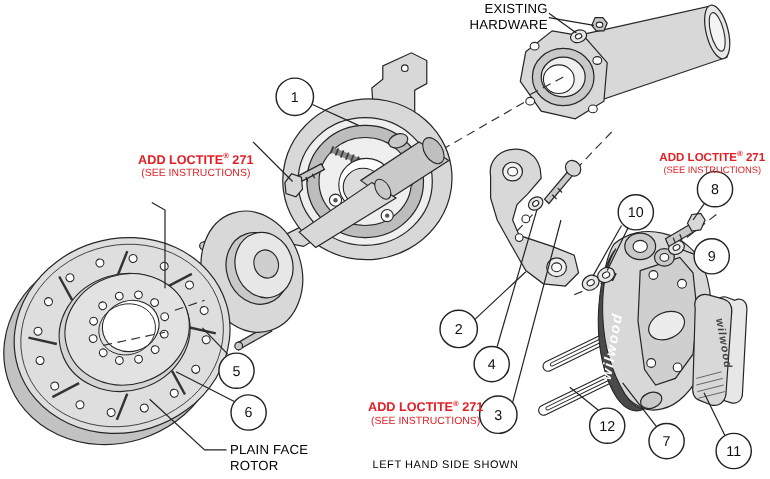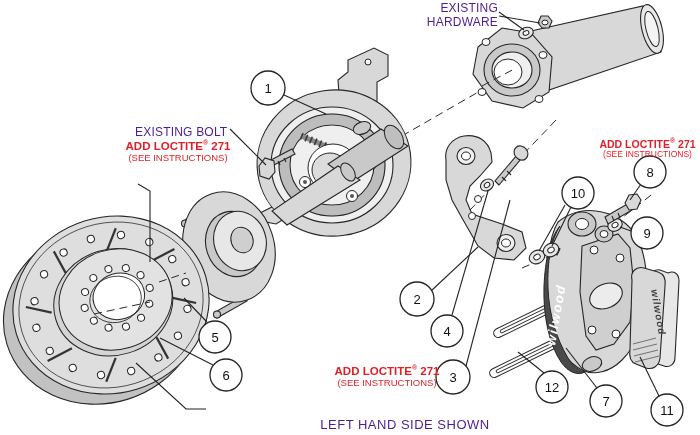--- a/index.html
+++ b/index.html
@@ -1,27 +1,27 @@
 <!DOCTYPE html>
 <html><head>
 <meta charset="utf-8">
 <style>
   html,body{margin:0;padding:0;background:#fff;}
   #stage{position:relative;width:700px;height:435px;background:#fff;overflow:hidden;
          font-family:"Liberation Sans",sans-serif;}
   #art{position:absolute;left:0;top:0;}
-  .lbl{position:absolute;font-size:12px;color:#4c1d95;line-height:1.2;white-space:pre-line;
+  .lbl{position:absolute;font-size:12px;color:#000000;line-height:1.2;white-space:pre-line;
        letter-spacing:.2px;}
   .loctite{position:absolute;text-align:center;line-height:1.15;}
   .red-b{color:#e31e24;font-weight:bold;font-size:11.5px;white-space:nowrap;}
   .red-i{color:#e31e24;font-size:9.5px;white-space:nowrap;}
   .loctite.small .red-b{font-size:10.5px;}
   .loctite.small .red-i{font-size:8.5px;}
   .red-b sup{font-size:7px;vertical-align:super;}
-  .footer{letter-spacing:.5px;font-size:13px;}
+  .footer{letter-spacing:.5px;font-size:10px;}
   
   .ln{stroke:#262626;stroke-width:1.1;fill:none;}
   .m1{fill:#d8d8d8;stroke:#262626;stroke-width:1.1;}
   .m2{fill:#e7e7e7;stroke:#262626;stroke-width:1.1;}
   .m3{fill:#c9c9c9;stroke:#262626;stroke-width:1.1;}
   .m4{fill:#efefef;stroke:#262626;stroke-width:1.1;}
   .wh{fill:#ffffff;stroke:#262626;stroke-width:1;}
   .dash{stroke:#2b2b2b;stroke-width:1;stroke-dasharray:8 5;fill:none;}
   .leader{stroke:#232323;stroke-width:1.1;fill:none;}
   .callout circle{fill:#fff;stroke:#232323;stroke-width:1.3;}
@@ -325,34 +325,35 @@
     <g class="callout">
           <circle cx="552" cy="387" r="16"></circle>
           <text x="552" y="391.5">12</text>
         </g>
   </g>
 </svg>
 
 <div class="lbl" style="left:420px;top:1px;width:78px;text-align:right;">EXISTING
 HARDWARE</div>
 
-<div class="lbl" style="left:135px;top:125px;">EXISTING BOLT</div>
 
 <div class="loctite" style="left:116px;top:139px;width:124px;">
   <div class="red-b"><span>ADD LOCTITE</span><sup>®</sup><span> 271</span></div>
   <div class="red-i">(SEE INSTRUCTIONS)</div>
 </div>
 
 
 <div class="loctite small" style="left:597px;top:137px;width:101px;">
   <div class="red-b"><span>ADD LOCTITE</span><sup>®</sup><span> 271</span></div>
   <div class="red-i">(SEE INSTRUCTIONS)</div>
 </div>
 
 <div class="loctite" style="left:332px;top:364px;width:110px;">
   <div class="red-b"><span>ADD LOCTITE</span><sup>®</sup><span> 271</span></div>
   <div class="red-i">(SEE INSTRUCTIONS)</div>
 </div>
 
+<div class="lbl" style="left:209px;top:402px;">PLAIN FACE
+ROTOR</div>
 
 <div class="lbl footer" style="left:295px;top:417px;width:220px;text-align:center;">LEFT HAND SIDE SHOWN</div>
 
 </div>
 
 </body></html>

